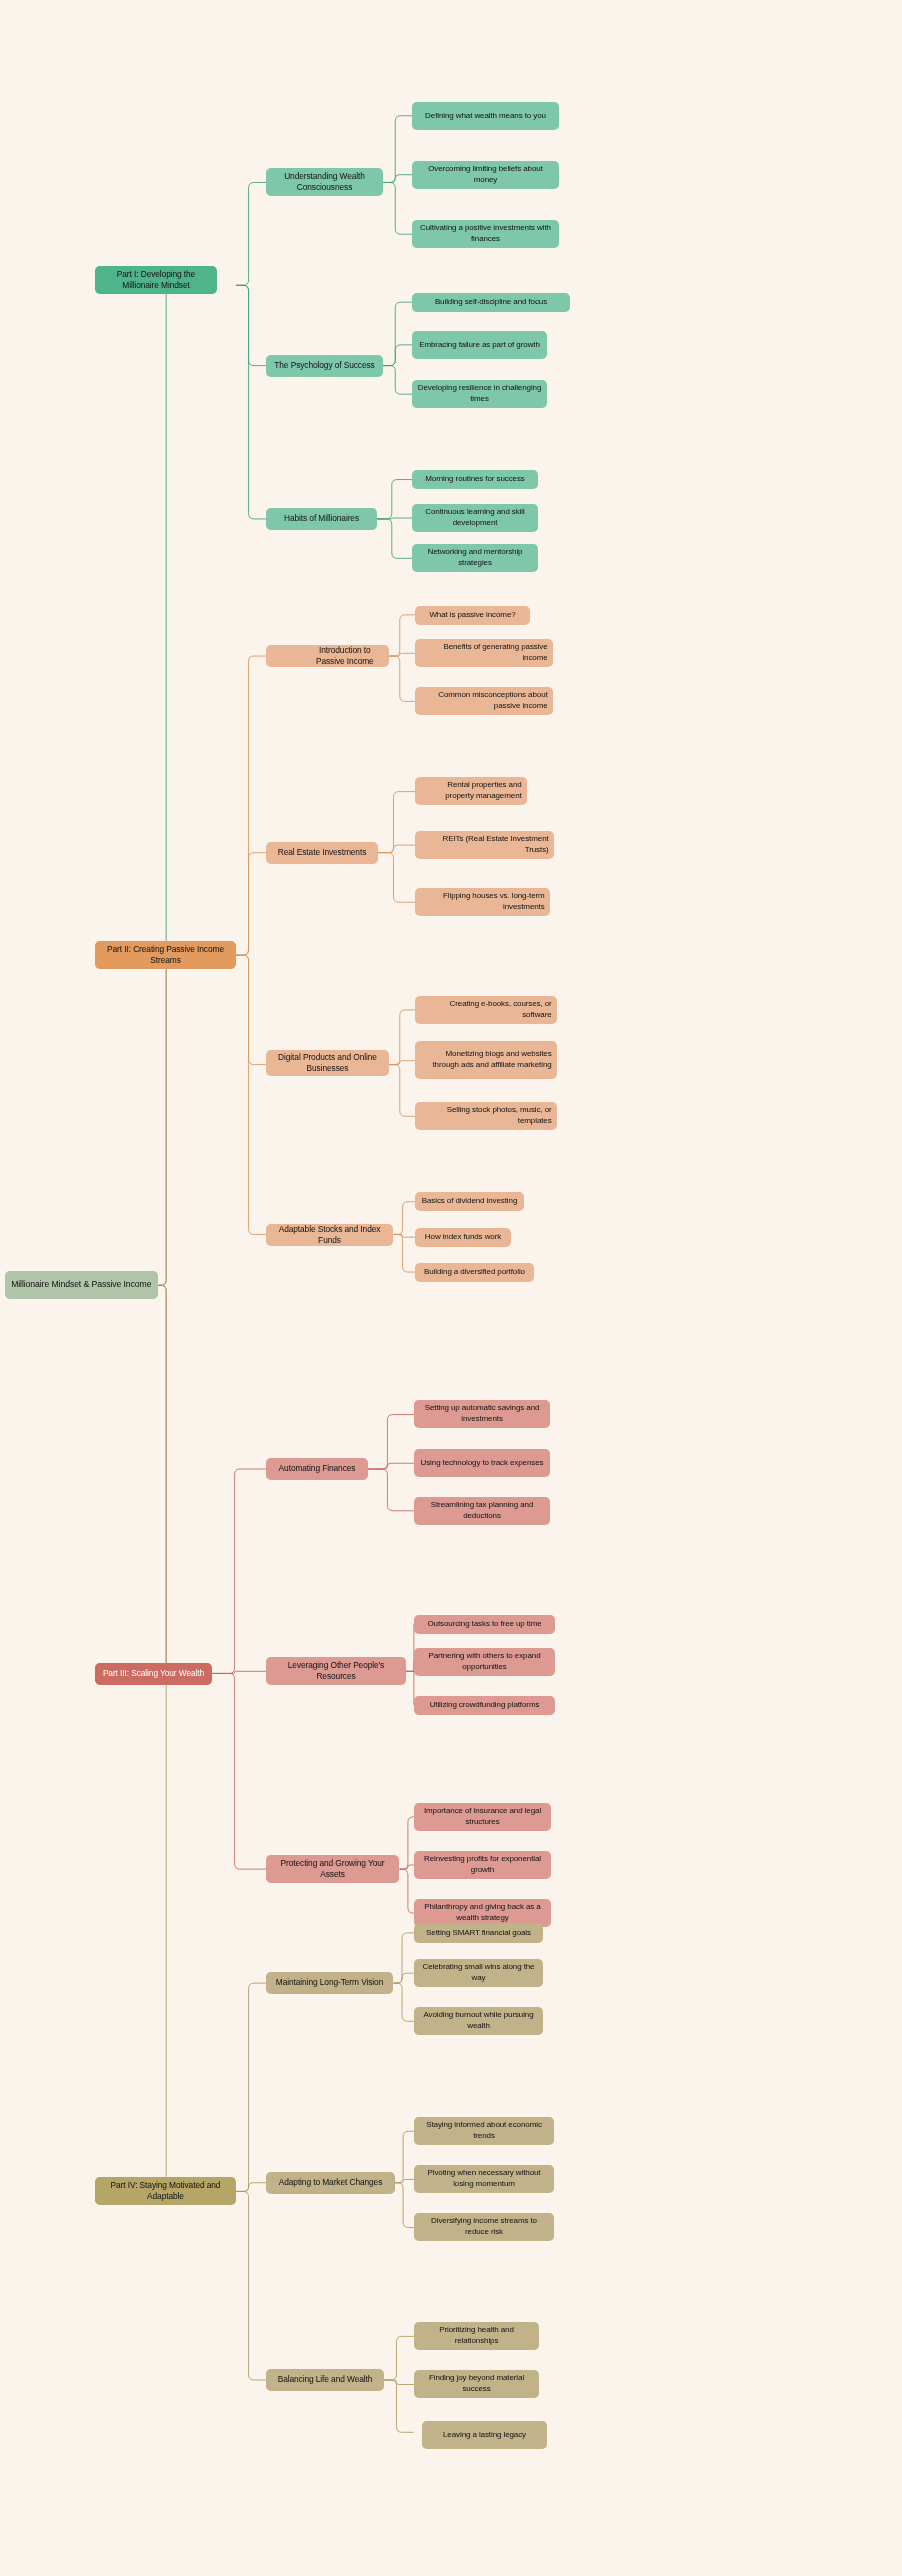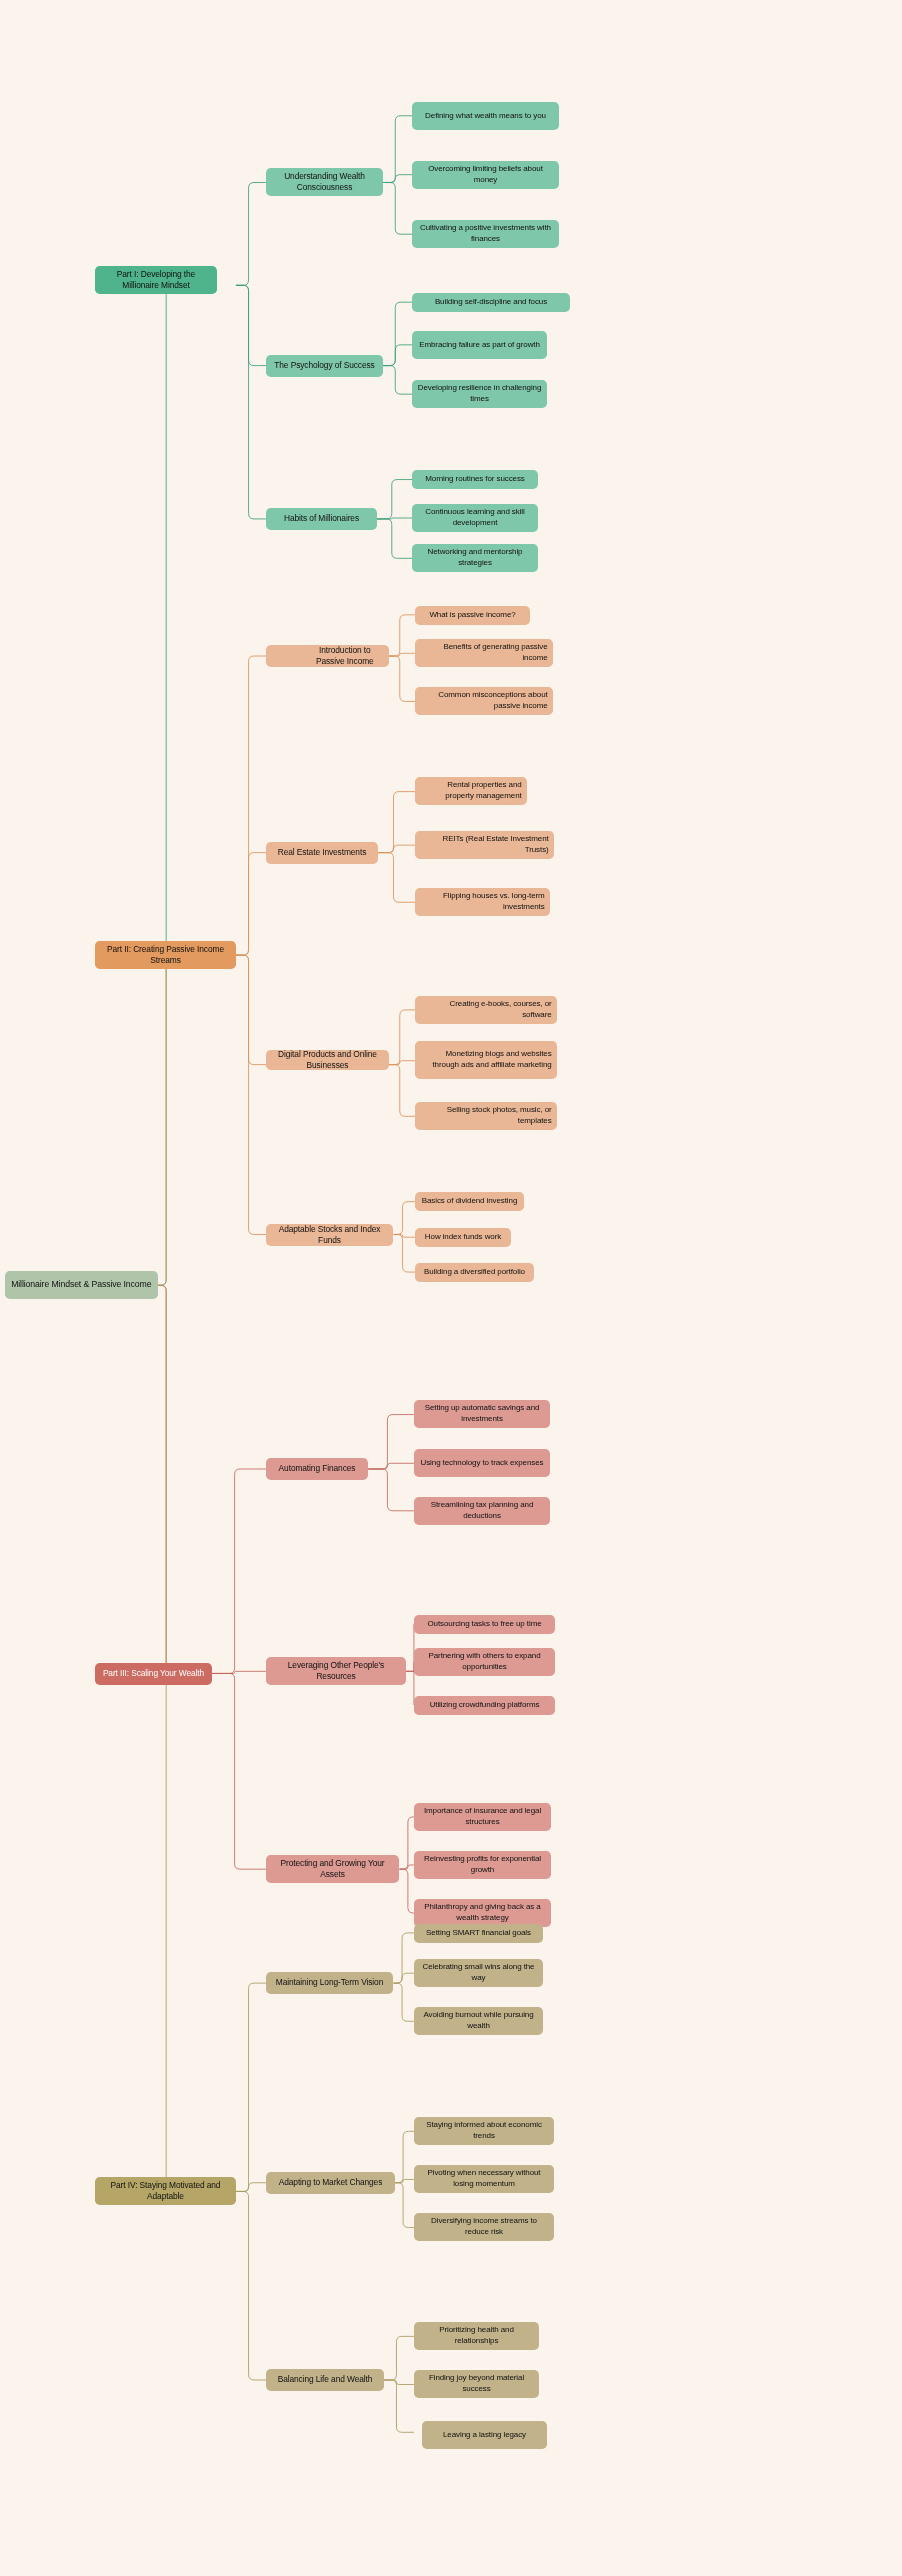--- a/index.html
+++ b/index.html
@@ -137,21 +137,21 @@
     <div class="node n-g-leaf" style="left: 412px; top: 544px; width: 126px; height: 28px;">Networking and mentorship strategies</div>
     <div class="node n-p2" style="left: 95px; top: 941px; width: 141px; height: 28px;">Part II: Creating Passive Income Streams</div>
     <div class="node n-o-branch" style="left: 266px; top: 645px; width: 123px; height: 21.6px; padding-left: 40px;">Introduction to Passive Income</div>
     <div class="node n-o-leaf" style="left: 415px; top: 606px; width: 115px; height: 18.6px;">What is passive income?</div>
     <div class="node n-o-leaf" style="left: 415px; top: 639px; width: 138px; height: 28px;">Benefits of generating passive income</div>
     <div class="node n-o-leaf" style="left: 415px; top: 687px; width: 138px; height: 28px;">Common misconceptions about passive income</div>
     <div class="node n-o-branch" style="left: 266px; top: 842px; width: 112px; height: 21.6px;">Real Estate Investments</div>
     <div class="node n-o-leaf" style="left: 415px; top: 777px; width: 112px; height: 28px;">Rental properties and property management</div>
     <div class="node n-o-leaf" style="left: 415px; top: 831px; width: 139px; height: 28px;">REITs (Real Estate Investment Trusts)</div>
     <div class="node n-o-leaf" style="left: 415px; top: 888px; width: 135px; height: 28px;">Flipping houses vs. long-term investments</div>
-    <div class="node n-o-branch" style="left: 266px; top: 1050px; width: 123px; height: 20px;">Digital Products and Online Businesses</div>
+    <div class="node n-o-branch" style="left: 266px; top: 1050px; width: 123px; height: 26px;">Digital Products and Online Businesses</div>
     <div class="node n-o-leaf" style="left: 415px; top: 996px; width: 142px; height: 28px;">Creating e-books, courses, or software</div>
     <div class="node n-o-leaf" style="left: 415px; top: 1041px; width: 142px; height: 38px;">Monetizing blogs and websites through ads and affiliate marketing</div>
     <div class="node n-o-leaf" style="left: 415px; top: 1102px; width: 142px; height: 28px;">Selling stock photos, music, or templates</div>
     <div class="node n-o-branch" style="left: 266px; top: 1224px; width: 127px; height: 21.6px;">Adaptable Stocks and Index Funds</div>
     <div class="node n-o-leaf" style="left: 415px; top: 1192px; width: 109px; height: 18.6px;">Basics of dividend investing</div>
     <div class="node n-o-leaf" style="left: 415px; top: 1228px; width: 96px; height: 18.6px;">How index funds work</div>
     <div class="node n-o-leaf" style="left: 415px; top: 1263px; width: 119px; height: 18.6px;">Building a diversified portfolio</div>
     <div class="node n-p3" style="left: 95px; top: 1663px; width: 117px; height: 21.6px;">Part III: Scaling Your Wealth</div>
     <div class="node n-r-branch" style="left: 266px; top: 1458px; width: 102px; height: 21.6px;">Automating Finances</div>
     <div class="node n-r-leaf" style="left: 414px; top: 1400px; width: 136px; height: 28px;">Setting up automatic savings and investments</div>

